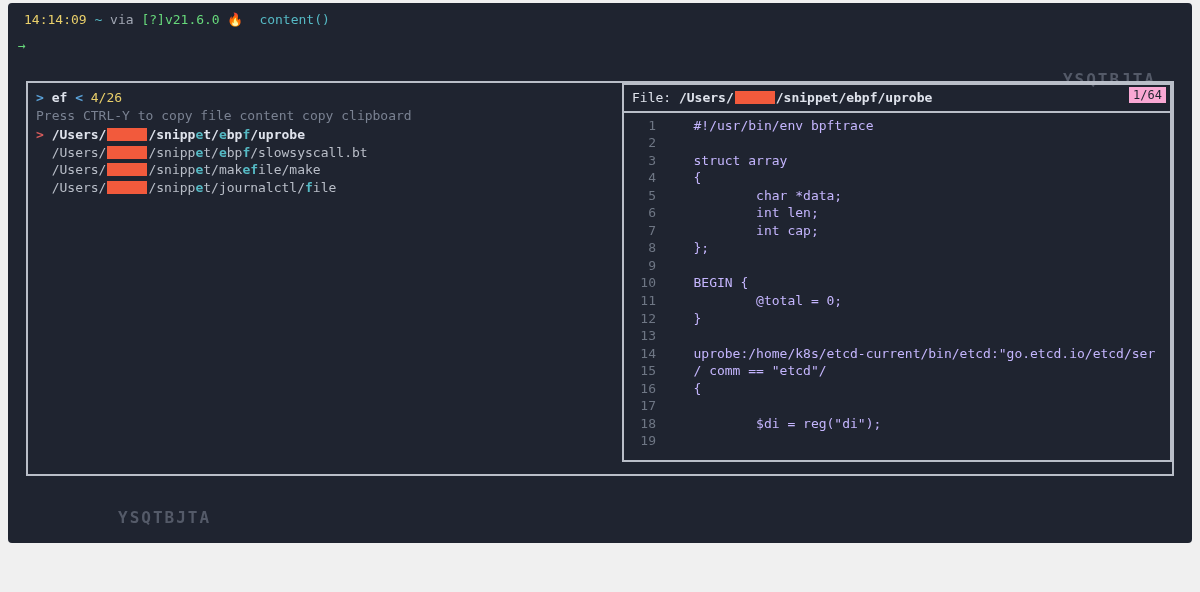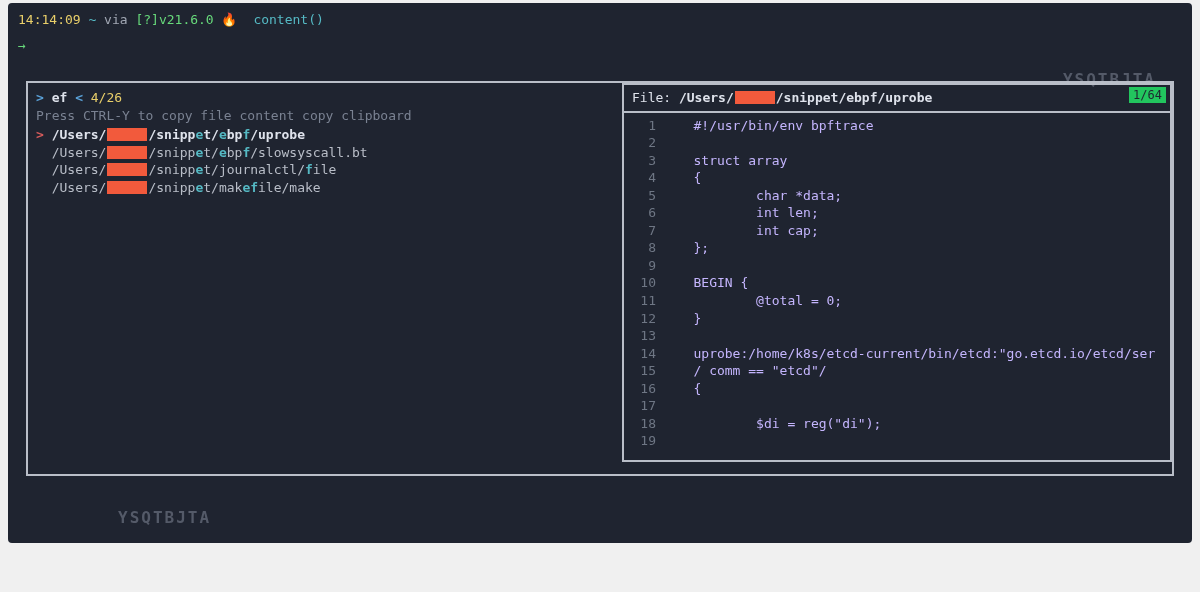--- a/index.html
+++ b/index.html
@@ -17,21 +17,21 @@
     background: #1f2430;
     color: #c7ccd6;
     border-radius: 4px;
     overflow: hidden;
   }
 
   .prompt-line {
     padding: 8px 10px 0 10px;
     white-space: pre;
   }
-  .time   { color: #e9cf6a; }
+  .time   { color: #e9cf6a; margin-left: 6px; }
   .tilde  { color: #55b9c4; }
   .via    { color: #a1a7b3; }
   .ver    { color: #67d97b; }
   .box    { color: #67d97b; }
   .fire   { color: #e08a43; }
   .orb    { color: #55b9c4; }
   .arrow  { color: #67d97b; }
 
   .fzf {
     position: absolute;
@@ -71,21 +71,21 @@
   }
   .preview-header {
     position: relative;
     padding: 4px 8px;
     border-bottom: 2px solid #b9bec8;
     color: #dfe3ec;
   }
   .badge {
     position: absolute;
     right: 4px; top: 2px;
-    background: #22c55e;
+    background: #f9a8d4;
     color: #1f2430;
     padding: 0 4px;
     font-size: 12px;
   }
   .preview-body {
     padding: 4px 0;
     white-space: pre;
   }
   .gut { display: inline-block; width: 46px; text-align: right; color: #6e7684; padding-right: 14px; border-right: 0; }
   .code { color: #c4b5fd; }
@@ -111,22 +111,22 @@
   <div class="prompt-line"><span class="time">14:14:09</span> <span class="tilde">~</span> <span class="via">via</span> <span class="box">[?]</span><span class="ver">v21.6.0</span> <span class="fire">🔥</span>  <span class="orb">content()</span></div>
   <div class="prompt-line"><span class="arrow">→</span></div>
 
   <div class="fzf">
     <div class="fzf-left">
       <div class="query-line"><span class="chev">&gt;</span> <span class="q">ef</span>  <span class="chev">&lt;</span> <span class="cnt">4/26</span></div>
       <div class="hint">Press CTRL-Y to copy file content copy clipboard</div>
       <div class="results" id="results">
           <div class="result-row selected"><span class="sel">&gt;</span> <span class="path">/Users/<span class="redact"></span>/snipp<span class="m">e</span>t/<span class="m">e</span>bp<span class="m">f</span>/uprobe</span></div>
           <div class="result-row">  <span class="path">/Users/<span class="redact"></span>/snipp<span class="m">e</span>t/<span class="m">e</span>bp<span class="m">f</span>/slowsyscall.bt</span></div>
+          <div class="result-row">  <span class="path">/Users/<span class="redact"></span>/snipp<span class="m">e</span>t/mak<span class="m">e</span><span class="m">f</span>ile/make</span></div>
           <div class="result-row">  <span class="path">/Users/<span class="redact"></span>/snipp<span class="m">e</span>t/journalctl/<span class="m">f</span>ile</span></div>
-          <div class="result-row">  <span class="path">/Users/<span class="redact"></span>/snipp<span class="m">e</span>t/mak<span class="m">e</span><span class="m">f</span>ile/make</span></div>
         </div>
     </div>
 
     <div class="fzf-right">
       <div class="preview-header">
         <span>File:</span>
         <b><span>/Users/</span></b><span class="redact"></span><b><span>/snippet/ebpf/uprobe</span></b>
         <span class="badge">1/64</span>
       </div>
       <div class="preview-body" id="preview"><div><span class="gut">1</span>   <span class="code">#!/usr/bin/env bpftrace</span></div><div><span class="gut">2</span>   <span class="code"></span></div><div><span class="gut">3</span>   <span class="code">struct array</span></div><div><span class="gut">4</span>   <span class="code">{</span></div><div><span class="gut">5</span>   <span class="code">        char *data;</span></div><div><span class="gut">6</span>   <span class="code">        int len;</span></div><div><span class="gut">7</span>   <span class="code">        int cap;</span></div><div><span class="gut">8</span>   <span class="code">};</span></div><div><span class="gut">9</span>   <span class="code"></span></div><div><span class="gut">10</span>   <span class="code">BEGIN {</span></div><div><span class="gut">11</span>   <span class="code">        @total = 0;</span></div><div><span class="gut">12</span>   <span class="code">}</span></div><div><span class="gut">13</span>   <span class="code"></span></div><div><span class="gut">14</span>   <span class="code">uprobe:/home/k8s/etcd-current/bin/etcd:"go.etcd.io/etcd/ser</span></div><div><span class="gut">15</span>   <span class="code">/ comm == "etcd"/</span></div><div><span class="gut">16</span>   <span class="code">{</span></div><div><span class="gut">17</span>   <span class="code"></span></div><div><span class="gut">18</span>   <span class="code">        $di = reg("di");</span></div><div><span class="gut">19</span>   <span class="code"></span></div></div>

